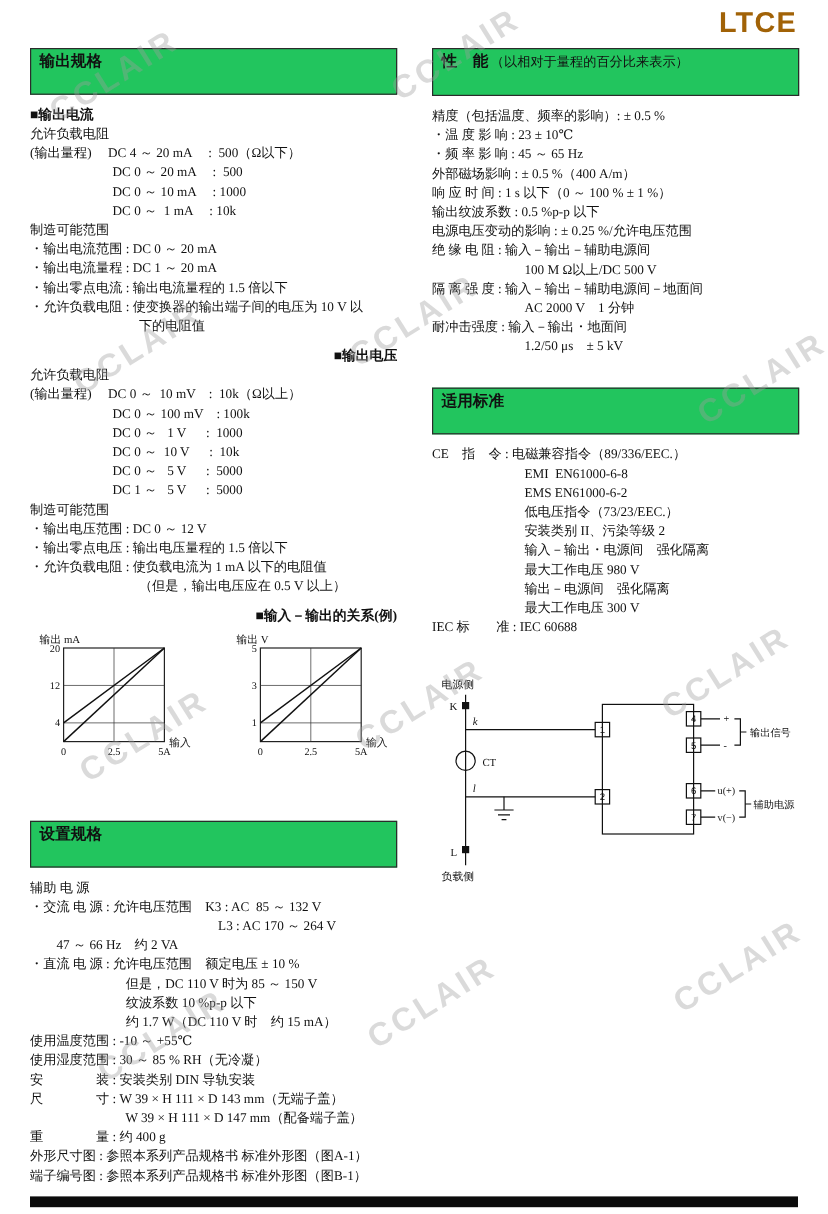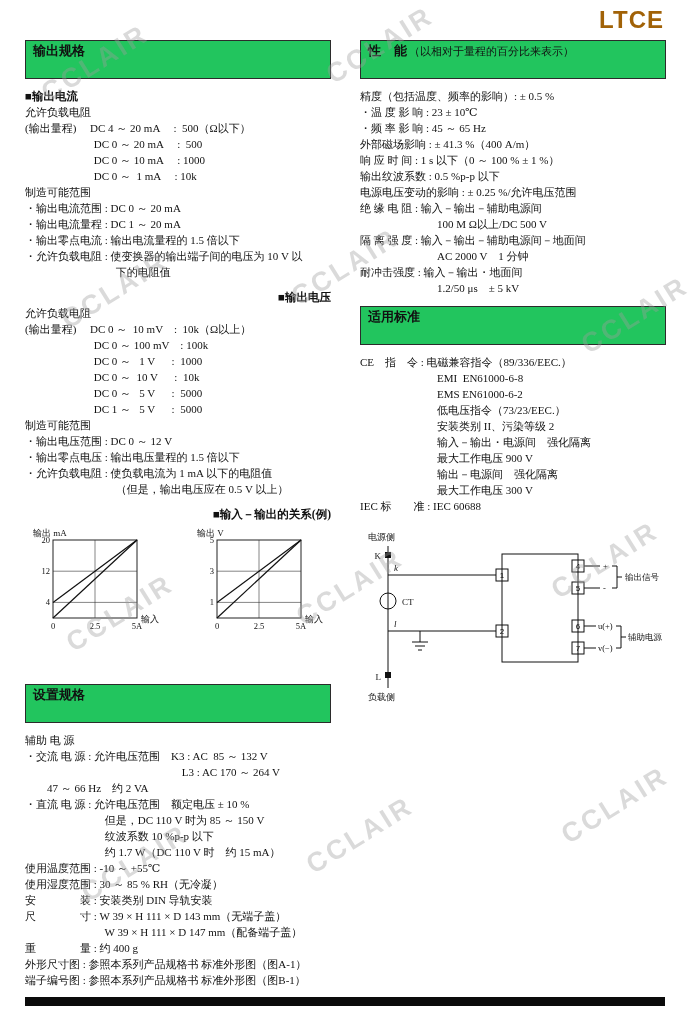--- a/index.html
+++ b/index.html
@@ -20,21 +20,21 @@
     border:1.5px solid #2b2b2b; padding:2px 7px 19px;
     font-weight:bold; font-size:13px; line-height:16px;
     margin-bottom:9px; background:#22c55e; display:flex; align-items:baseline; gap:2px;
   }
   .sec-note { font-weight:normal; font-size:11px; }
   .ln { white-space:pre; font-size:11px; line-height:16px; }
   .subhead { font-weight:bold; font-size:11.5px; line-height:16px; }
   .subhead.gap { margin-top:9px;text-align:right; }
   .charts { display:flex; gap:26px; margin:6px 0 0 4px; }
   .section-settings { margin-top:42px; }
-  .section-standards, .section-wiring { margin-top:10px; }
+  .section-standards, .section-wiring { margin-top:26px; }
   .wiring-svg { margin-top:4px; }
   .w { stroke:#111; stroke-width:1; fill:none; }
   .dlbl  { font-size:9px; fill:#111; font-family:"Liberation Serif","DejaVu Serif",serif; }
   .dlbl-i{ font-size:9px; fill:#111; font-style:italic; font-family:"Liberation Serif","DejaVu Serif",serif; }
   .dsm   { font-size:8.5px; fill:#111; font-family:"Liberation Serif","DejaVu Serif",serif; }
   .tnum  { font-size:8px; fill:#111; font-family:"Liberation Sans","DejaVu Sans",sans-serif; }
   .wm {
     position:absolute; font-family:"Liberation Sans","DejaVu Sans",sans-serif;
     font-weight:bold; font-size:27px; letter-spacing:3px;
     color:rgba(158,158,158,0.38); transform:rotate(-32deg);
@@ -173,21 +173,21 @@
     <section>
       <div class="sec-hd">
         <span>性　能</span>
         <span class="sec-note">（以相对于量程的百分比来表示）</span>
       </div>
       <div>
 
       <div class="ln">精度（包括温度、频率的影响）: ± 0.5 %</div>
           <div class="ln">・温 度 影 响 : 23 ± 10℃</div>
           <div class="ln">・频 率 影 响 : 45 ～ 65 Hz</div>
-          <div class="ln">外部磁场影响 : ± 41.3 %（400 A/m）</div>
+          <div class="ln">外部磁场影响 : ± 0.5 %（400 A/m）</div>
           <div class="ln">响 应 时 间 : 1 s 以下（0 ～ 100 % ± 1 %）</div>
           <div class="ln">输出纹波系数 : 0.5 %p-p 以下</div>
           <div class="ln">电源电压变动的影响 : ± 0.25 %/允许电压范围</div>
           <div class="ln">绝 缘 电 阻 : 输入－输出－辅助电源间</div>
           <div class="ln">　　　　　　　100 M Ω以上/DC 500 V</div>
           <div class="ln">隔 离 强 度 : 输入－输出－辅助电源间－地面间</div>
           <div class="ln">　　　　　　　AC 2000 V　1 分钟</div>
           <div class="ln">耐冲击强度 : 输入－输出・地面间</div>
           <div class="ln">　　　　　　　1.2/50 μs　± 5 kV</div>
         </div>
@@ -198,21 +198,21 @@
         <span>适用标准</span>
       </div>
       <div>
 
       <div class="ln">CE　指　令 : 电磁兼容指令（89/336/EEC.）</div>
           <div class="ln">　　　　　　　EMI  EN61000-6-8</div>
           <div class="ln">　　　　　　　EMS EN61000-6-2</div>
           <div class="ln">　　　　　　　低电压指令（73/23/EEC.）</div>
           <div class="ln">　　　　　　　安装类别 II、污染等级 2</div>
           <div class="ln">　　　　　　　输入－输出・电源间　强化隔离</div>
-          <div class="ln">　　　　　　　最大工作电压 900 V</div>
+          <div class="ln">　　　　　　　最大工作电压 980 V</div>
           <div class="ln">　　　　　　　输出－电源间　强化隔离</div>
           <div class="ln">　　　　　　　最大工作电压 300 V</div>
           <div class="ln">IEC 标　　准 : IEC 60688</div>
         </div>
     </section>
 
     <section class="section-wiring">
 
       <svg class="wiring-svg" width="306" height="178" viewBox="0 0 306 178">
 

